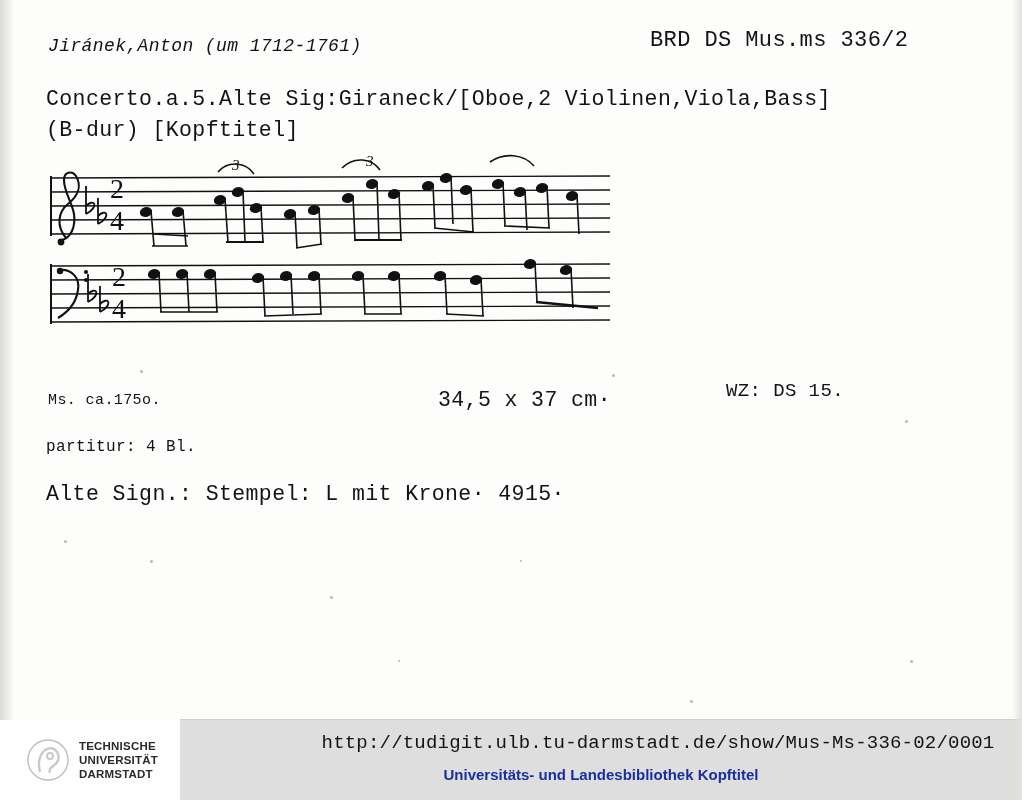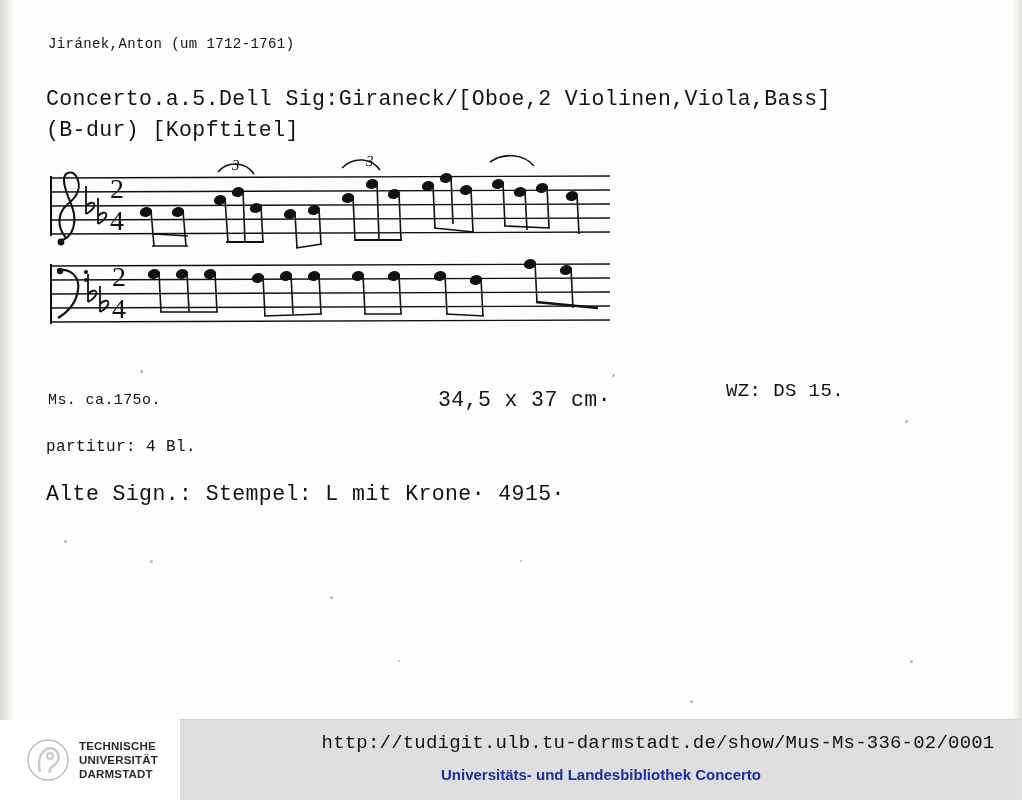--- a/index.html
+++ b/index.html
@@ -46,21 +46,22 @@
     letter-spacing: 0.4px;
     white-space: pre;
     color: #121318;
   }
 
   
   #author-line {
     position: absolute;
     left: 48px;
     top: 36px;
-    font-size: 14px;
+    font-size: 18px;
+    font-style: italic;
   }
   #shelfmark {
     position: absolute;
     left: 650px;
     top: 28px;
     font-size: 22px;
   }
   #title-block {
     position: absolute;
     left: 46px;
@@ -207,23 +208,24 @@
   <div class="speck" style="left:905px;top:420px;width:3px;height:3px;"></div>
   <div class="speck" style="left:64px;top:540px;width:3px;height:3px;"></div>
   <div class="speck" style="left:150px;top:560px;width:3px;height:3px;"></div>
   <div class="speck" style="left:330px;top:596px;width:3px;height:3px;"></div>
   <div class="speck" style="left:910px;top:660px;width:3px;height:3px;"></div>
   <div class="speck" style="left:690px;top:700px;width:3px;height:3px;"></div>
   <div class="speck" style="left:398px;top:660px;width:2px;height:2px;"></div>
   <div class="speck" style="left:520px;top:560px;width:2px;height:2px;"></div>
 
   <div id="author-line" class="typed">Jiránek,Anton (um 1712-1761)</div>
+  <div id="shelfmark" class="typed">BRD DS Mus.ms 336/2</div>
 
   <div id="title-block">
-    <div class="typed">Concerto.a.5.Dell Sig:Giraneck/[Oboe,2 Violinen,Viola,Bass]</div>
+    <div class="typed">Concerto.a.5.Alte Sig:Giraneck/[Oboe,2 Violinen,Viola,Bass]</div>
     <div class="typed">(B-dur) [Kopftitel]</div>
   </div>
 
   <div id="incipit">
     <svg width="580" height="190" viewBox="0 0 580 190" xmlns="http://www.w3.org/2000/svg">
       <g stroke="#111" stroke-width="1.4" fill="none">
 
         <line x1="8" y1="28" x2="568" y2="26"></line>
         <line x1="8" y1="42" x2="568" y2="40"></line>
         <line x1="8" y1="56" x2="568" y2="54"></line>
@@ -380,16 +382,16 @@
         <circle cx="22" cy="22" r="20" fill="#ffffff" stroke="#bdbdbd" stroke-width="1.4"></circle>
         <path d="M14 34 C 12 26, 13 18, 18 13 C 23 8, 30 10, 32 16 C 34 22, 30 26, 27 28 C 24 30, 23 33, 24 35" fill="none" stroke="#c9c9c9" stroke-width="2.4"></path>
         <circle cx="24" cy="18" r="3" fill="none" stroke="#c9c9c9" stroke-width="2"></circle>
       </svg>
       <div id="logo-text">TECHNISCHE
 UNIVERSITÄT
 DARMSTADT</div>
     </div>
 
     <div id="footer-url">http://tudigit.ulb.tu-darmstadt.de/show/Mus-Ms-336-02/0001</div>
-    <div id="footer-lib">Universitäts- und Landesbibliothek Concerto</div>
+    <div id="footer-lib">Universitäts- und Landesbibliothek Kopftitel</div>
   </div>
 
 </div>
 
 </body></html>

